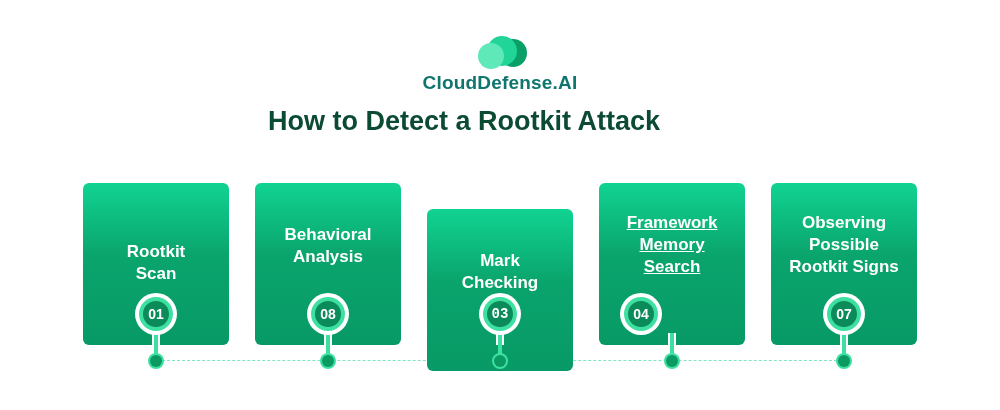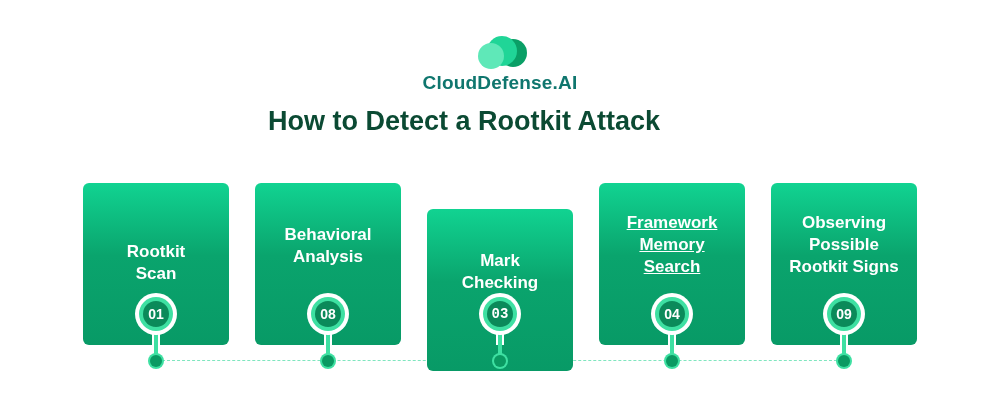--- a/index.html
+++ b/index.html
@@ -93,30 +93,30 @@
       <div class="pin-ring">
         <div class="pin-inner">03</div>
       </div>
     </div>
     <div class="dot" style="left: 494px;"></div>
     <div class="card" style="left: 599px;">
       <div class="card-label" style="top: 29px; text-decoration: underline;">Framework<br>Memory<br>Search</div>
     </div>
     <div class="stem-border" style="left: 668px;"></div>
     <div class="stem" style="left: 670px;"></div>
-    <div class="pin-outer" style="left: 651px; text-align: right;">
+    <div class="pin-outer" style="left: 620px; text-align: right;">
       <div class="pin-ring">
         <div class="pin-inner">04</div>
       </div>
     </div>
     <div class="dot" style="left: 666px;"></div>
     <div class="card" style="left: 771px;">
       <div class="card-label" style="top: 29px;">Observing<br>Possible<br>Rootkit Signs</div>
     </div>
     <div class="stem-border" style="left: 840px;"></div>
     <div class="stem" style="left: 842px;"></div>
     <div class="pin-outer" style="left: 823px;">
       <div class="pin-ring">
-        <div class="pin-inner">09</div>
+        <div class="pin-inner">07</div>
       </div>
     </div>
     <div class="dot" style="left: 838px;"></div>
   </div>
 
 </body></html>

